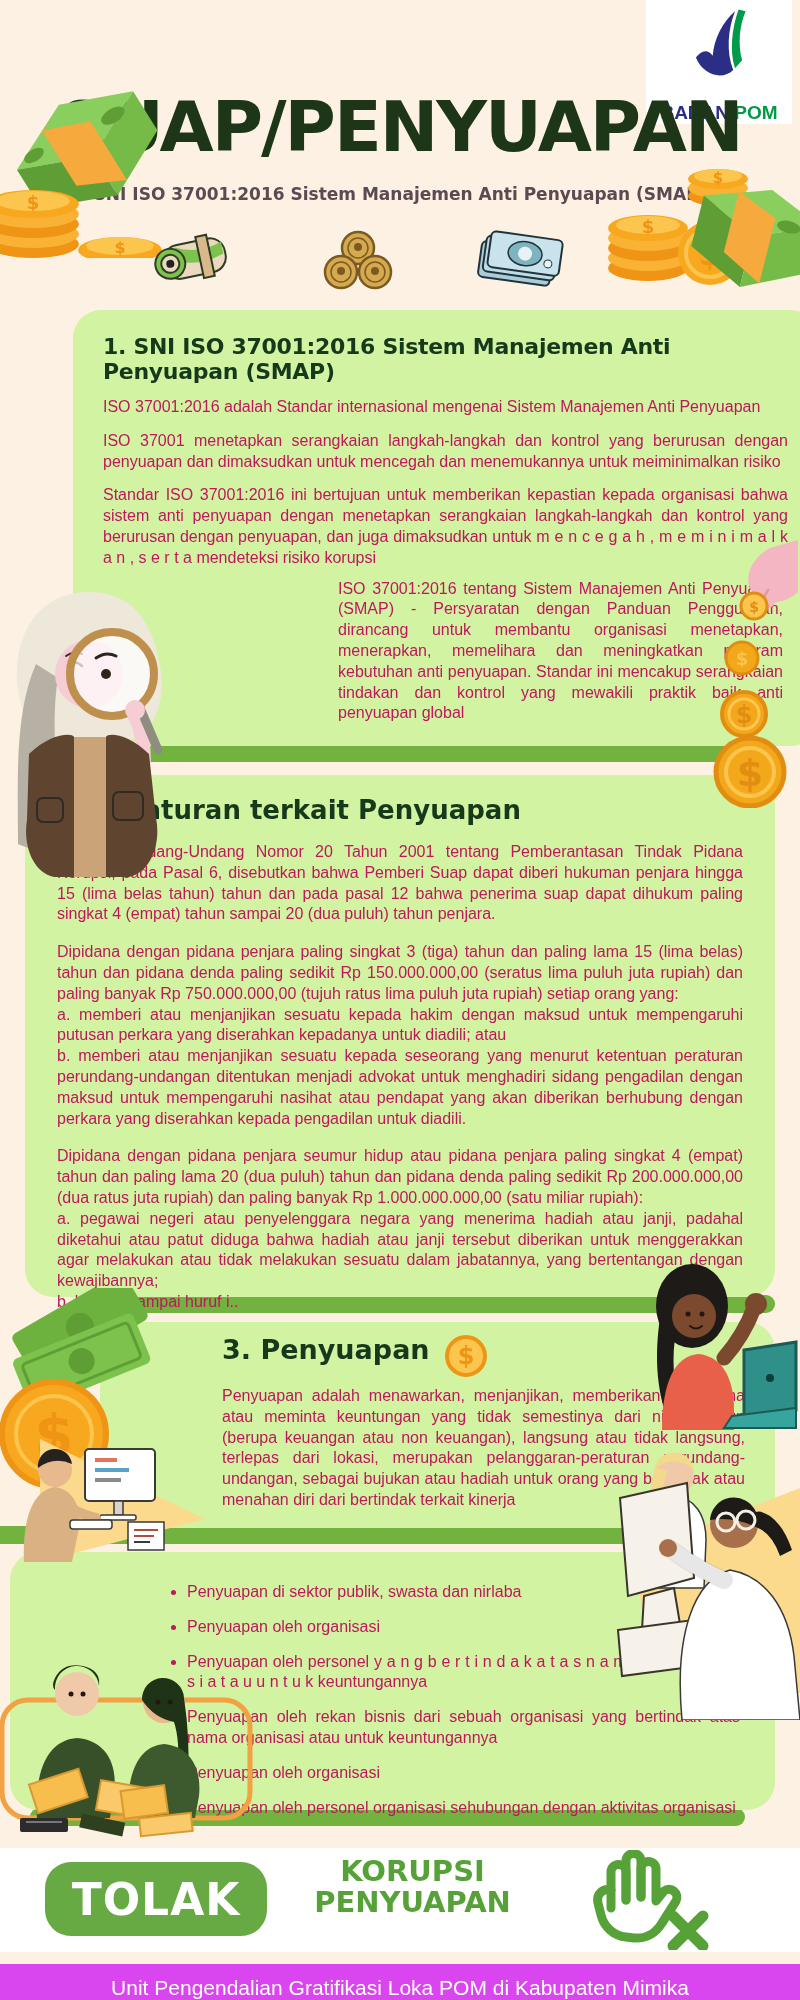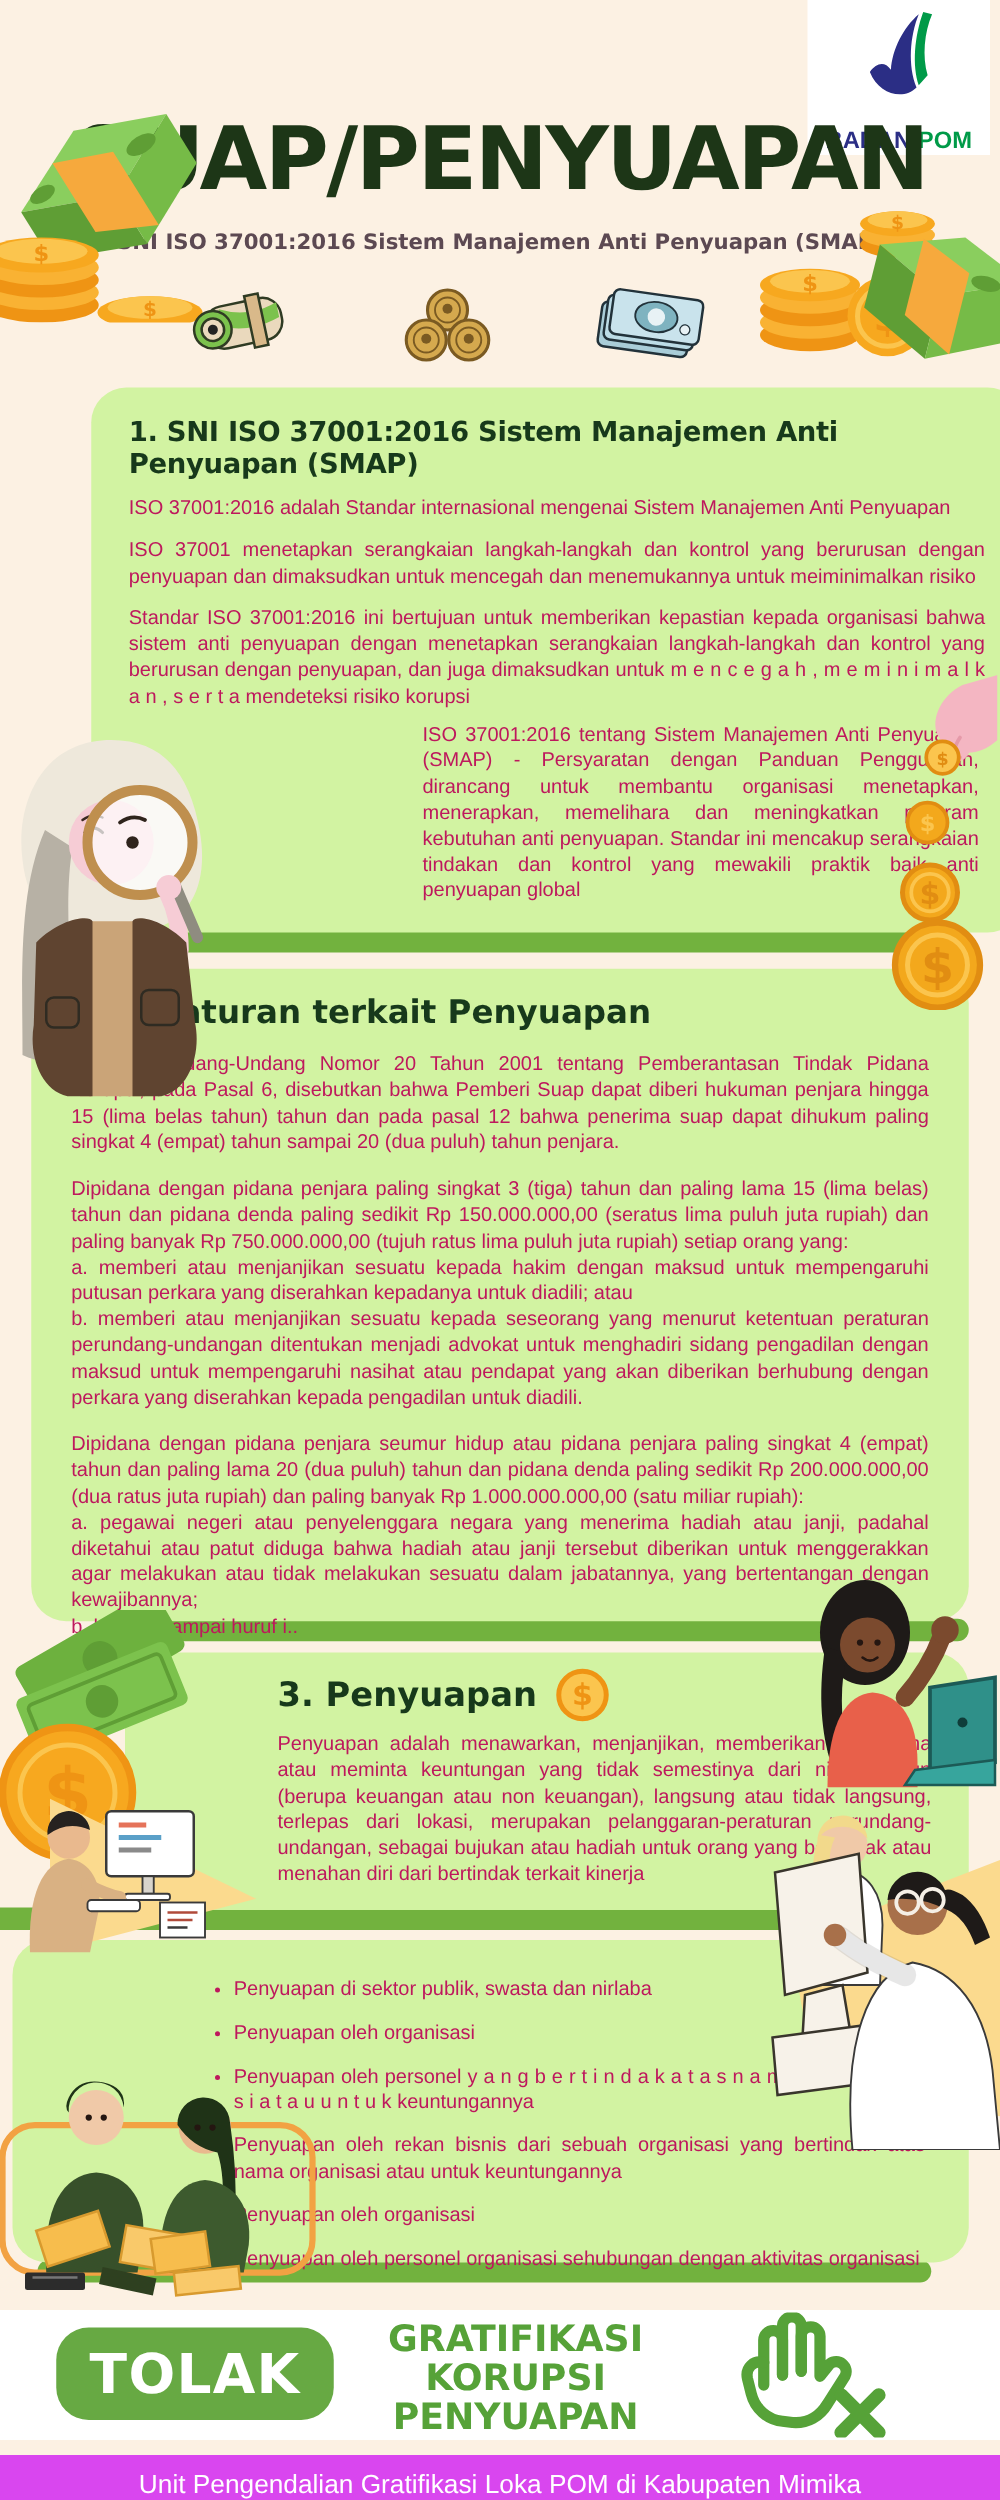--- a/index.html
+++ b/index.html
@@ -20,21 +20,21 @@
   .box p, .box li { font-size:16px; line-height:1.3; text-align:justify; color:#be185d; }
   .box1 { left:30px; top:310px; width:745px; height:436px; padding:24px 30px;margin-left:43px; }
   .box1 h2 { font-size:22px; letter-spacing:-0.3px; }
   .box1 p { margin-top:13px; }
   .box1 .callout { margin-left:235px; width:445px; margin-top:10px; }
   .box2 { left:25px; top:775px; width:750px; height:522px; padding:20px 32px; }
   .box2 h2 { font-size:26px; }
   .box2 p { margin-top:0; }
   .box2 p.gap { margin-top:17px; }
   .box3 { left:100px; top:1322px; width:675px; height:206px; padding:12px 30px 12px 122px; }
-  .box3 h2 { font-size:27px; display:flex; align-items:center; gap:14px; }
+  .box3 h2 { font-size:27px; display:flex; align-items:flex-start; gap:14px; }
   .box3 p { margin-top:8px; }
   .box4 { left:10px; top:1552px; width:765px; height:258px; padding:16px 30px; }
   .box4 h2 { font-size:27px; }
   .box4 ul { margin:8px 0 0 125px; width:575px; padding-left:22px; list-style:disc; }
   .box4 li { margin-top:14px; }
   .accent-bar { position:absolute; height:18px; background:#72b23e; border-radius:9px; z-index:1; }
   .bar1 { left:80px; top:744px; width:695px; }
   .bar2 { left:88px; top:1295px; width:687px; }
   .bar3 { left:-10px; top:1526px; width:782px; }
   .bar4 { left:30px; top:1808px; width:715px; }
@@ -329,21 +329,20 @@
         <rect x="88" y="168" width="44" height="14" fill="#2e4020"></rect>
       </g>
     <g transform="rotate(-6 170 176)">
         <rect x="148" y="166" width="52" height="18" fill="#f9c96a" stroke="#d89a2e" stroke-width="2"></rect>
       </g>
   </svg>
 
   <div class="white-band">
     <div class="tolak-btn">TOLAK</div>
     <div class="gratifikasi">
-      <div>GRATIFIKASI</div>
       <div>KORUPSI</div>
       <div>PENYUAPAN</div>
     </div>
     <svg class="hand-x" width="140" height="100" viewBox="0 0 140 100">
       <g fill="none" stroke="#56a238" stroke-width="9" stroke-linecap="round" stroke-linejoin="round">
         <path d="M36 58 V22 a7.5 7.5 0 0 1 15 0 v28"></path>
         <path d="M51 50 V11 a7.5 7.5 0 0 1 15 0 v36"></path>
         <path d="M66 47 V19 a7.5 7.5 0 0 1 15 0 v32 l8 -10 a8 8 0 0 1 12 10 l-14 22 c-6 10 -16 16 -28 15 l-8 -1 c-12 -1 -22 -10 -25 -22 l-3 -12 c-2 -9 5 -15 13 -13"></path>
         <path d="M98 66 l30 30 M128 66 l-30 30" stroke-width="11"></path>
       </g>

